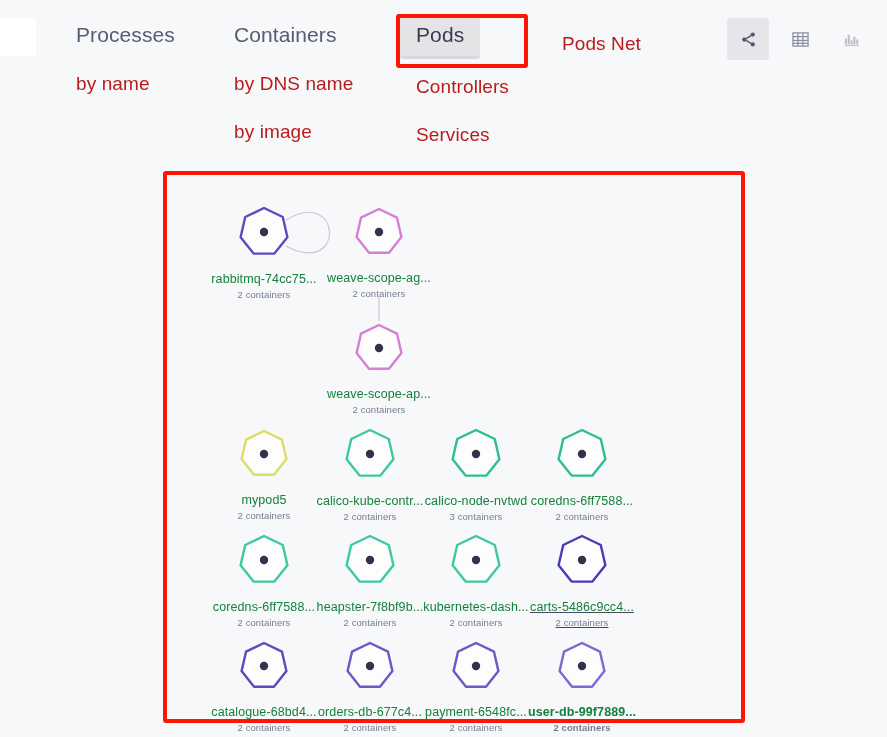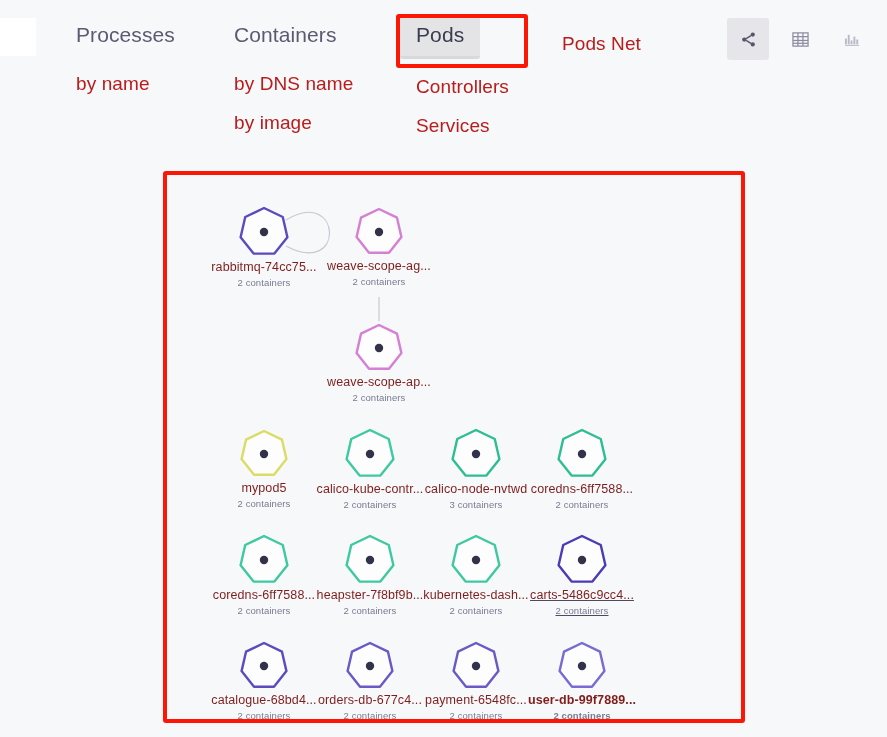--- a/index.html
+++ b/index.html
@@ -61,21 +61,21 @@
   .topo-sub {
     font-size: 19px;
     color: #b91c1c;
     margin-top: 15px;
     padding: 2px 16px;
     display: block;
     white-space: nowrap;
     cursor: pointer;
     letter-spacing: 0.1px;
   }
-  .topo-sub.second { margin-top: 13px; }
+  .topo-sub.second { margin-top: 22px; }
 
   
   .view-modes {
     position: absolute;
     right: 14px;
     top: 18px;
     display: flex;
     gap: 10px;
   }
   .vm-btn {
@@ -114,22 +114,22 @@
   }
   .node-shape {
     width: 54px;
     height: 54px;
     margin: 0 auto;
     position: relative;
   }
   .node-shape svg { display: block; }
   .node-label {
     font-size: 12.5px;
-    color: #7f1d1d;
-    margin-top: 2px;
+    color: #15803d;
+    margin-top: 14px;
     white-space: nowrap;
     overflow: hidden;
     text-overflow: ellipsis;
     letter-spacing: 0.1px;
   }
   .node-sub {
     font-size: 9.5px;
     color: #7a7a92;
     margin-top: 3px;
     white-space: nowrap;

